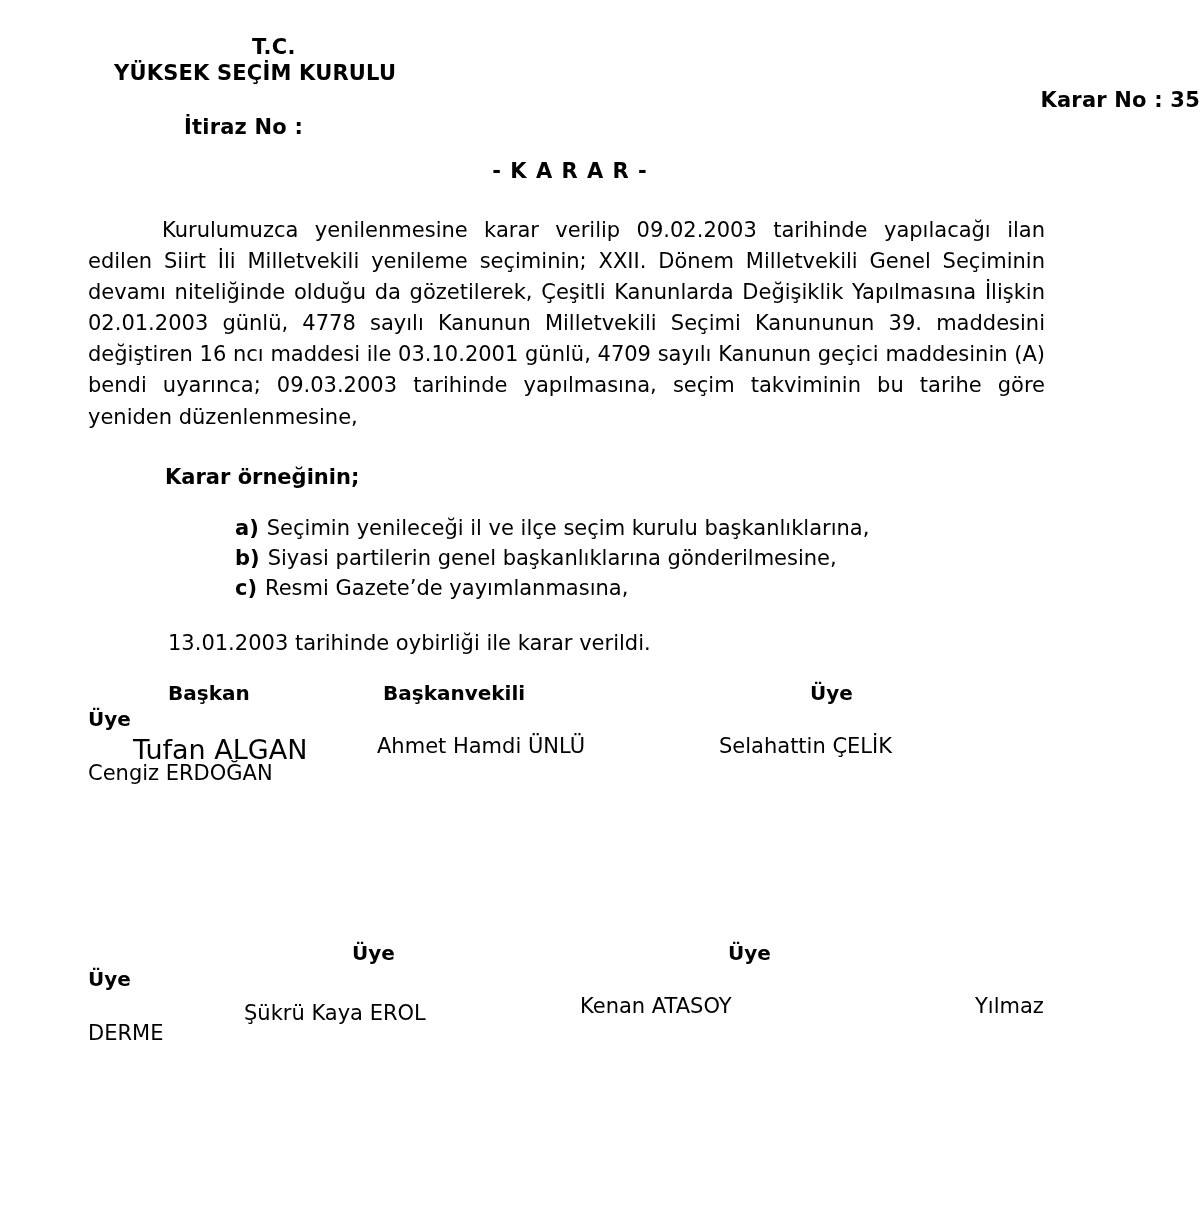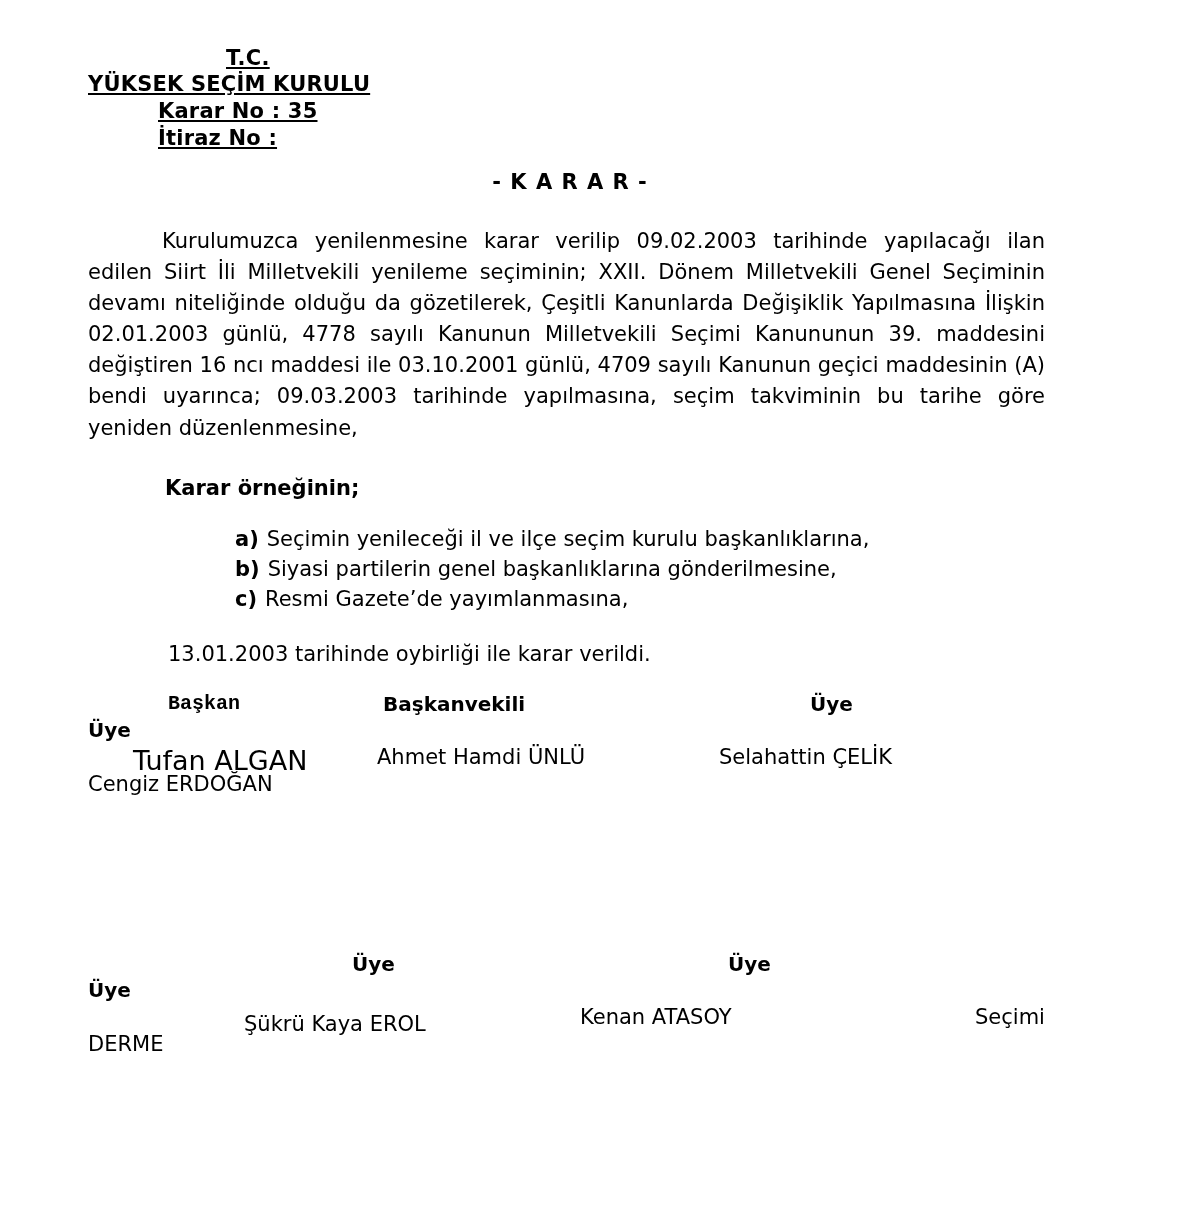--- a/index.html
+++ b/index.html
@@ -17,43 +17,43 @@
   }
   .page {
     position: relative;
     width: 1200px;
     height: 1230px;
     padding: 0;
   }
 
   
   .header {
-    margin-top: 45px;
-    padding-left: 88px;
-    text-decoration: underline;
+    margin-top: 34px;
+    padding-left: 114px;
   }
   .hdr-tc {
     font-weight: bold;
     font-size: 21px;
     margin-left: 138px;
     line-height: 1.25;
     letter-spacing: 0.3px;
   }
   .hdr-org {
     font-weight: bold;
     font-size: 21px;
     line-height: 1.25;
     letter-spacing: 0.2px;
   }
   .hdr-karar {
     font-weight: bold;
     font-size: 21px;
     margin-left: 70px;
     line-height: 1.3;
     letter-spacing: 0.2px;
+    text-align: right;
   }
   .hdr-itiraz {
     font-weight: bold;
     font-size: 21px;
     margin-left: 70px;
     line-height: 1.3;
     letter-spacing: 0.2px;
   }
 
   
@@ -109,21 +109,20 @@
     position: relative;
     height: 120px;
     margin-top: 26px;
   }
   .sig1 .role-baskan {
     position: absolute;
     left: 168px;
     top: 0;
     font-weight: bold;
     font-size: 20px;
-    font-family: Liberation Mono, monospace;
   }
   .sig1 .role-bv {
     position: absolute;
     left: 383px;
     top: 0;
     font-weight: bold;
     font-size: 20px;
   }
   .sig1 .role-uye1 {
     position: absolute;
@@ -252,17 +251,17 @@
     <div class="name-3">Selahattin ÇELİK</div>
     <div class="name-4">Cengiz ERDOĞAN</div>
   </div>
 
   <div class="sig2">
     <div class="role-a">Üye</div>
     <div class="role-b">Üye</div>
     <div class="role-c">Üye</div>
     <div class="name-a">Şükrü Kaya EROL</div>
     <div class="name-b">Kenan ATASOY</div>
-    <div class="name-c">Seçimi</div>
+    <div class="name-c">Yılmaz</div>
     <div class="name-c2">DERME</div>
   </div>
 
 </div>
 
 </body></html>

